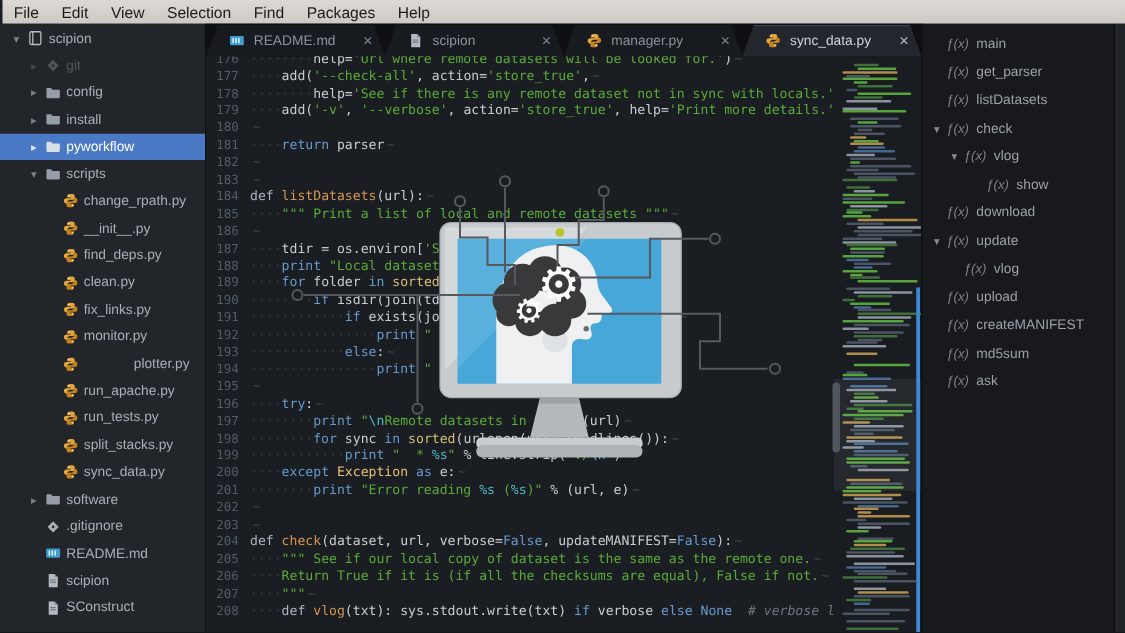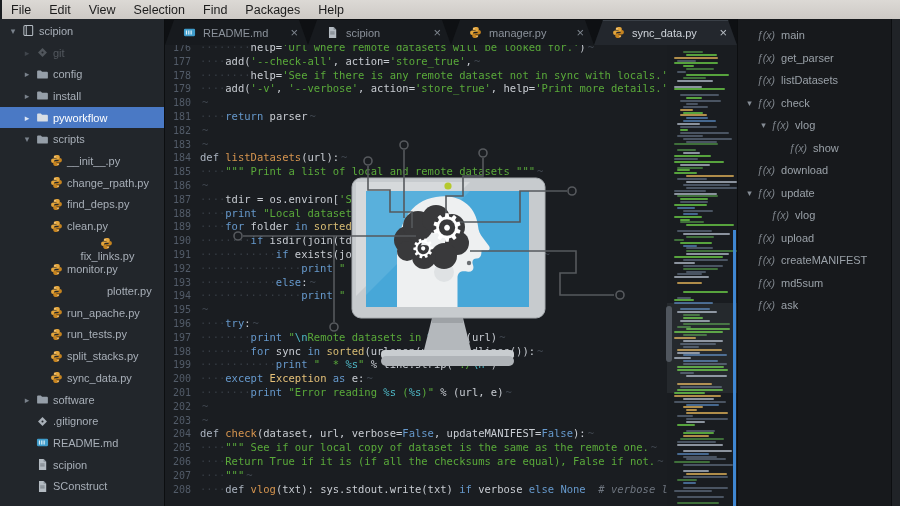--- a/index.html
+++ b/index.html
@@ -135,56 +135,56 @@
       </div>
       <div class="trow" style="padding-left: 48px;">
         <span class="icn">
           <svg viewBox="0 0 14 14" width="13" height="13">
             <path d="M7 1.2c-2.1 0-2.9.8-2.9 1.9v1.2h3v.6H3.3c-1.2 0-2.1.8-2.1 2.3 0 1.6.9 2.4 2.1 2.4h1V8.2c0-1 .9-1.9 2-1.9h2.5c1 0 1.7-.8 1.7-1.8V3.1c0-1.1-.9-1.9-2-1.9H7z" fill="#e3a53c"></path>
             <path d="M7 12.8c2.1 0 2.9-.8 2.9-1.9V9.7h-3v-.6h3.8c1.2 0 2.1-.8 2.1-2.3 0-1.6-.9-2.4-2.1-2.4h-1v1.4c0 1-.9 1.9-2 1.9H5.2c-1 0-1.7.8-1.7 1.8v1.4c0 1.1.9 1.9 2 1.9H7z" fill="#c5831f"></path>
             <circle cx="5.4" cy="2.9" r=".6" fill="#fff"></circle>
             <circle cx="8.6" cy="11.1" r=".6" fill="#fff"></circle>
           </svg>
         </span>
+        <span class="tlabel">change_rpath.py</span>
+      </div>
+      <div class="trow" style="padding-left: 48px;">
+        <span class="icn">
+          <svg viewBox="0 0 14 14" width="13" height="13">
+            <path d="M7 1.2c-2.1 0-2.9.8-2.9 1.9v1.2h3v.6H3.3c-1.2 0-2.1.8-2.1 2.3 0 1.6.9 2.4 2.1 2.4h1V8.2c0-1 .9-1.9 2-1.9h2.5c1 0 1.7-.8 1.7-1.8V3.1c0-1.1-.9-1.9-2-1.9H7z" fill="#e3a53c"></path>
+            <path d="M7 12.8c2.1 0 2.9-.8 2.9-1.9V9.7h-3v-.6h3.8c1.2 0 2.1-.8 2.1-2.3 0-1.6-.9-2.4-2.1-2.4h-1v1.4c0 1-.9 1.9-2 1.9H5.2c-1 0-1.7.8-1.7 1.8v1.4c0 1.1.9 1.9 2 1.9H7z" fill="#c5831f"></path>
+            <circle cx="5.4" cy="2.9" r=".6" fill="#fff"></circle>
+            <circle cx="8.6" cy="11.1" r=".6" fill="#fff"></circle>
+          </svg>
+        </span>
         <span class="tlabel">__init__.py</span>
       </div>
       <div class="trow" style="padding-left: 48px;">
         <span class="icn">
           <svg viewBox="0 0 14 14" width="13" height="13">
             <path d="M7 1.2c-2.1 0-2.9.8-2.9 1.9v1.2h3v.6H3.3c-1.2 0-2.1.8-2.1 2.3 0 1.6.9 2.4 2.1 2.4h1V8.2c0-1 .9-1.9 2-1.9h2.5c1 0 1.7-.8 1.7-1.8V3.1c0-1.1-.9-1.9-2-1.9H7z" fill="#e3a53c"></path>
             <path d="M7 12.8c2.1 0 2.9-.8 2.9-1.9V9.7h-3v-.6h3.8c1.2 0 2.1-.8 2.1-2.3 0-1.6-.9-2.4-2.1-2.4h-1v1.4c0 1-.9 1.9-2 1.9H5.2c-1 0-1.7.8-1.7 1.8v1.4c0 1.1.9 1.9 2 1.9H7z" fill="#c5831f"></path>
             <circle cx="5.4" cy="2.9" r=".6" fill="#fff"></circle>
             <circle cx="8.6" cy="11.1" r=".6" fill="#fff"></circle>
           </svg>
         </span>
-        <span class="tlabel">change_rpath.py</span>
+        <span class="tlabel">find_deps.py</span>
       </div>
       <div class="trow" style="padding-left: 48px;">
         <span class="icn">
           <svg viewBox="0 0 14 14" width="13" height="13">
             <path d="M7 1.2c-2.1 0-2.9.8-2.9 1.9v1.2h3v.6H3.3c-1.2 0-2.1.8-2.1 2.3 0 1.6.9 2.4 2.1 2.4h1V8.2c0-1 .9-1.9 2-1.9h2.5c1 0 1.7-.8 1.7-1.8V3.1c0-1.1-.9-1.9-2-1.9H7z" fill="#e3a53c"></path>
             <path d="M7 12.8c2.1 0 2.9-.8 2.9-1.9V9.7h-3v-.6h3.8c1.2 0 2.1-.8 2.1-2.3 0-1.6-.9-2.4-2.1-2.4h-1v1.4c0 1-.9 1.9-2 1.9H5.2c-1 0-1.7.8-1.7 1.8v1.4c0 1.1.9 1.9 2 1.9H7z" fill="#c5831f"></path>
             <circle cx="5.4" cy="2.9" r=".6" fill="#fff"></circle>
             <circle cx="8.6" cy="11.1" r=".6" fill="#fff"></circle>
           </svg>
         </span>
-        <span class="tlabel">find_deps.py</span>
+        <span class="tlabel">clean.py</span>
       </div>
       <div class="trow" style="padding-left: 48px;">
-        <span class="icn">
-          <svg viewBox="0 0 14 14" width="13" height="13">
-            <path d="M7 1.2c-2.1 0-2.9.8-2.9 1.9v1.2h3v.6H3.3c-1.2 0-2.1.8-2.1 2.3 0 1.6.9 2.4 2.1 2.4h1V8.2c0-1 .9-1.9 2-1.9h2.5c1 0 1.7-.8 1.7-1.8V3.1c0-1.1-.9-1.9-2-1.9H7z" fill="#e3a53c"></path>
-            <path d="M7 12.8c2.1 0 2.9-.8 2.9-1.9V9.7h-3v-.6h3.8c1.2 0 2.1-.8 2.1-2.3 0-1.6-.9-2.4-2.1-2.4h-1v1.4c0 1-.9 1.9-2 1.9H5.2c-1 0-1.7.8-1.7 1.8v1.4c0 1.1.9 1.9 2 1.9H7z" fill="#c5831f"></path>
-            <circle cx="5.4" cy="2.9" r=".6" fill="#fff"></circle>
-            <circle cx="8.6" cy="11.1" r=".6" fill="#fff"></circle>
-          </svg>
-        </span>
-        <span class="tlabel">clean.py</span>
-      </div>
-      <div class="trow" style="padding-left: 48px; flex-direction: column;">
         <span class="icn">
           <svg viewBox="0 0 14 14" width="13" height="13">
             <path d="M7 1.2c-2.1 0-2.9.8-2.9 1.9v1.2h3v.6H3.3c-1.2 0-2.1.8-2.1 2.3 0 1.6.9 2.4 2.1 2.4h1V8.2c0-1 .9-1.9 2-1.9h2.5c1 0 1.7-.8 1.7-1.8V3.1c0-1.1-.9-1.9-2-1.9H7z" fill="#e3a53c"></path>
             <path d="M7 12.8c2.1 0 2.9-.8 2.9-1.9V9.7h-3v-.6h3.8c1.2 0 2.1-.8 2.1-2.3 0-1.6-.9-2.4-2.1-2.4h-1v1.4c0 1-.9 1.9-2 1.9H5.2c-1 0-1.7.8-1.7 1.8v1.4c0 1.1.9 1.9 2 1.9H7z" fill="#c5831f"></path>
             <circle cx="5.4" cy="2.9" r=".6" fill="#fff"></circle>
             <circle cx="8.6" cy="11.1" r=".6" fill="#fff"></circle>
           </svg>
         </span>
         <span class="tlabel">fix_links.py</span>
       </div>

